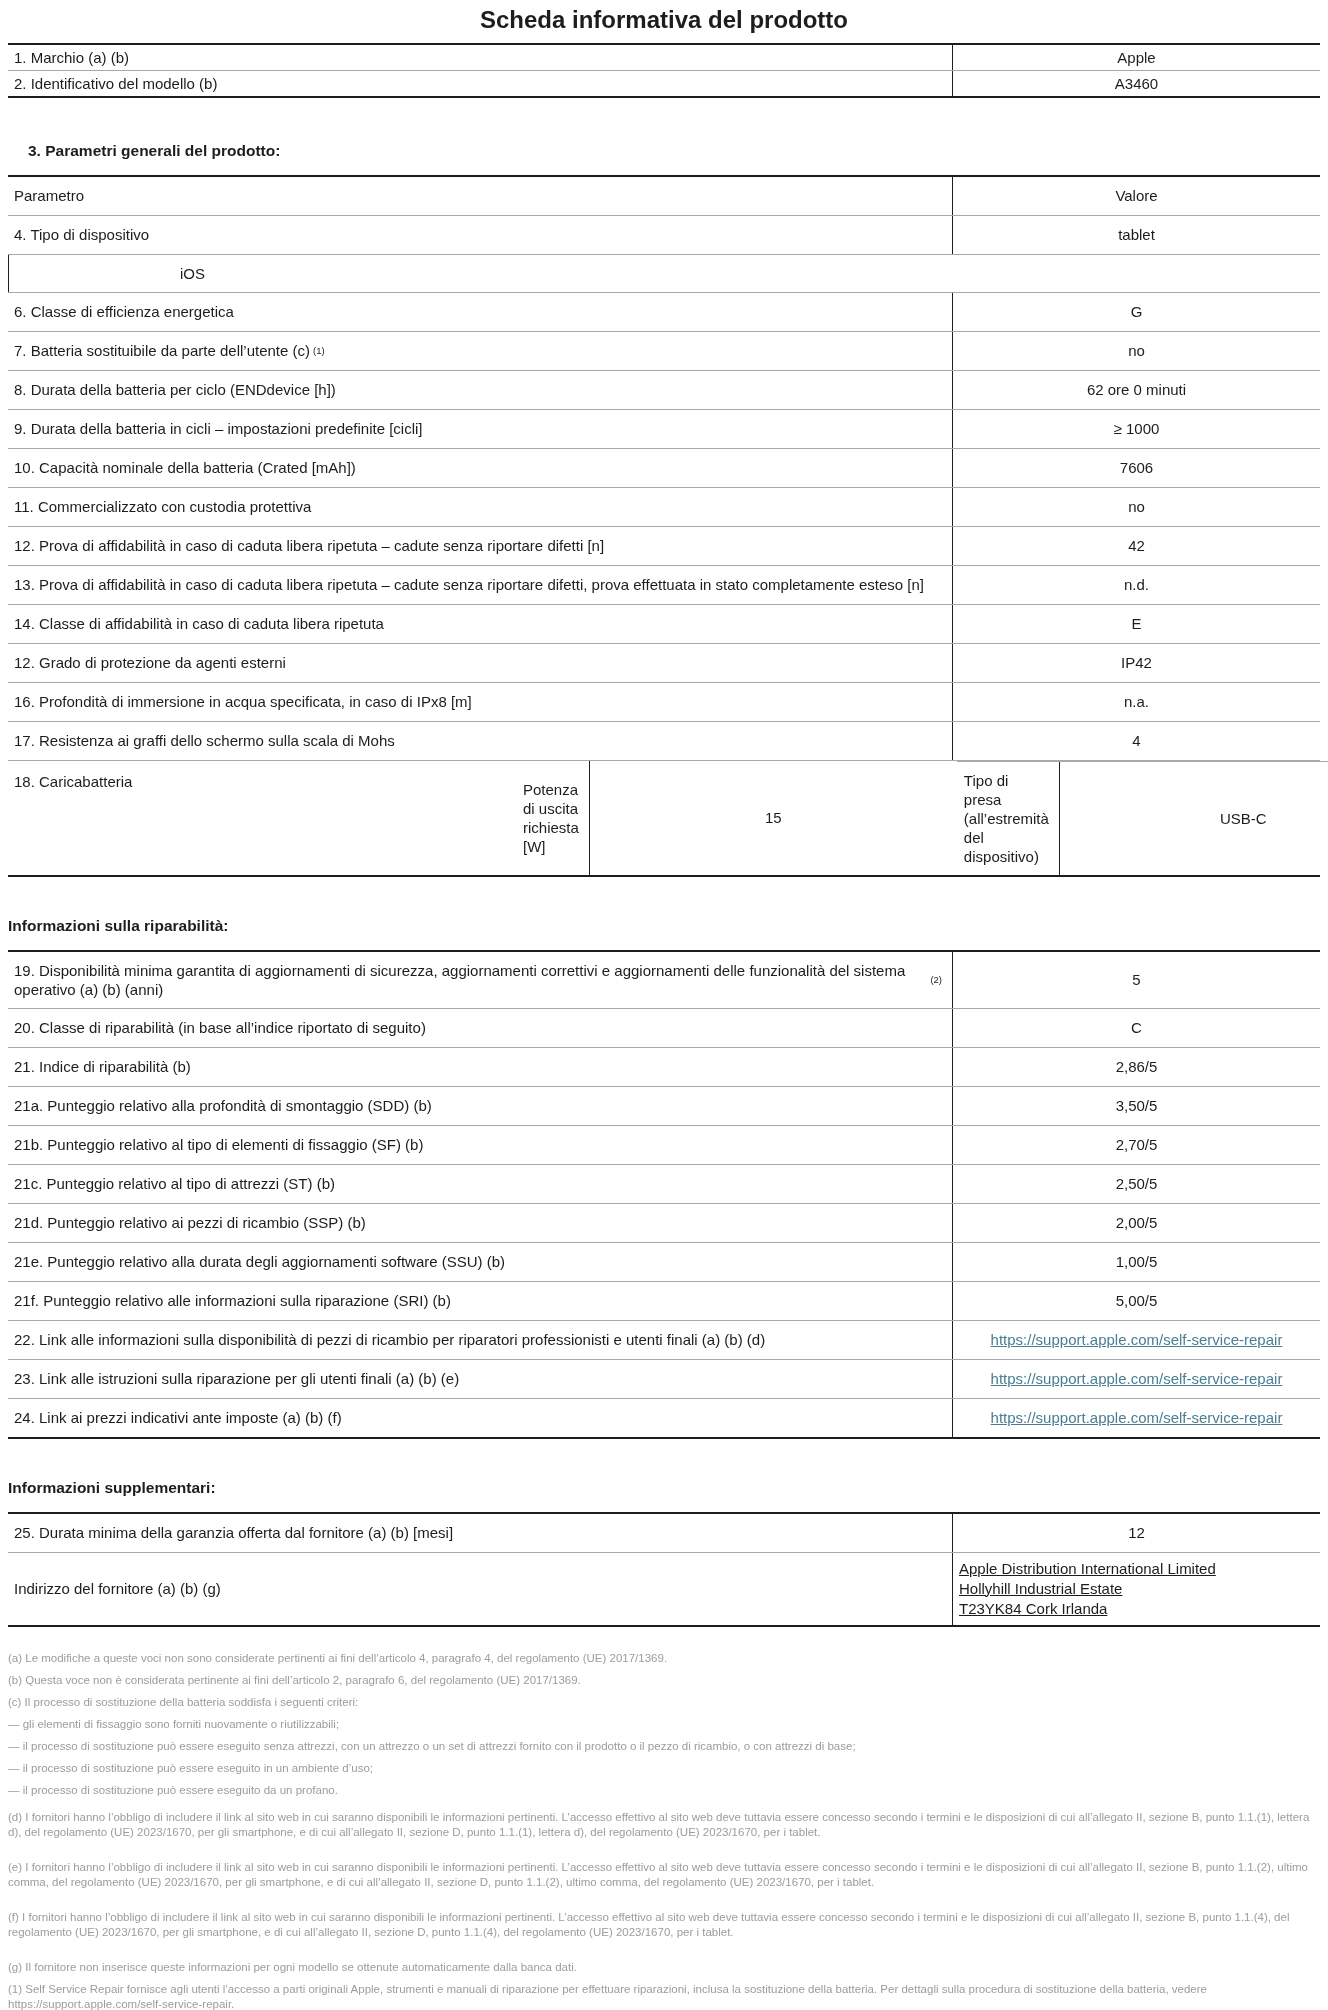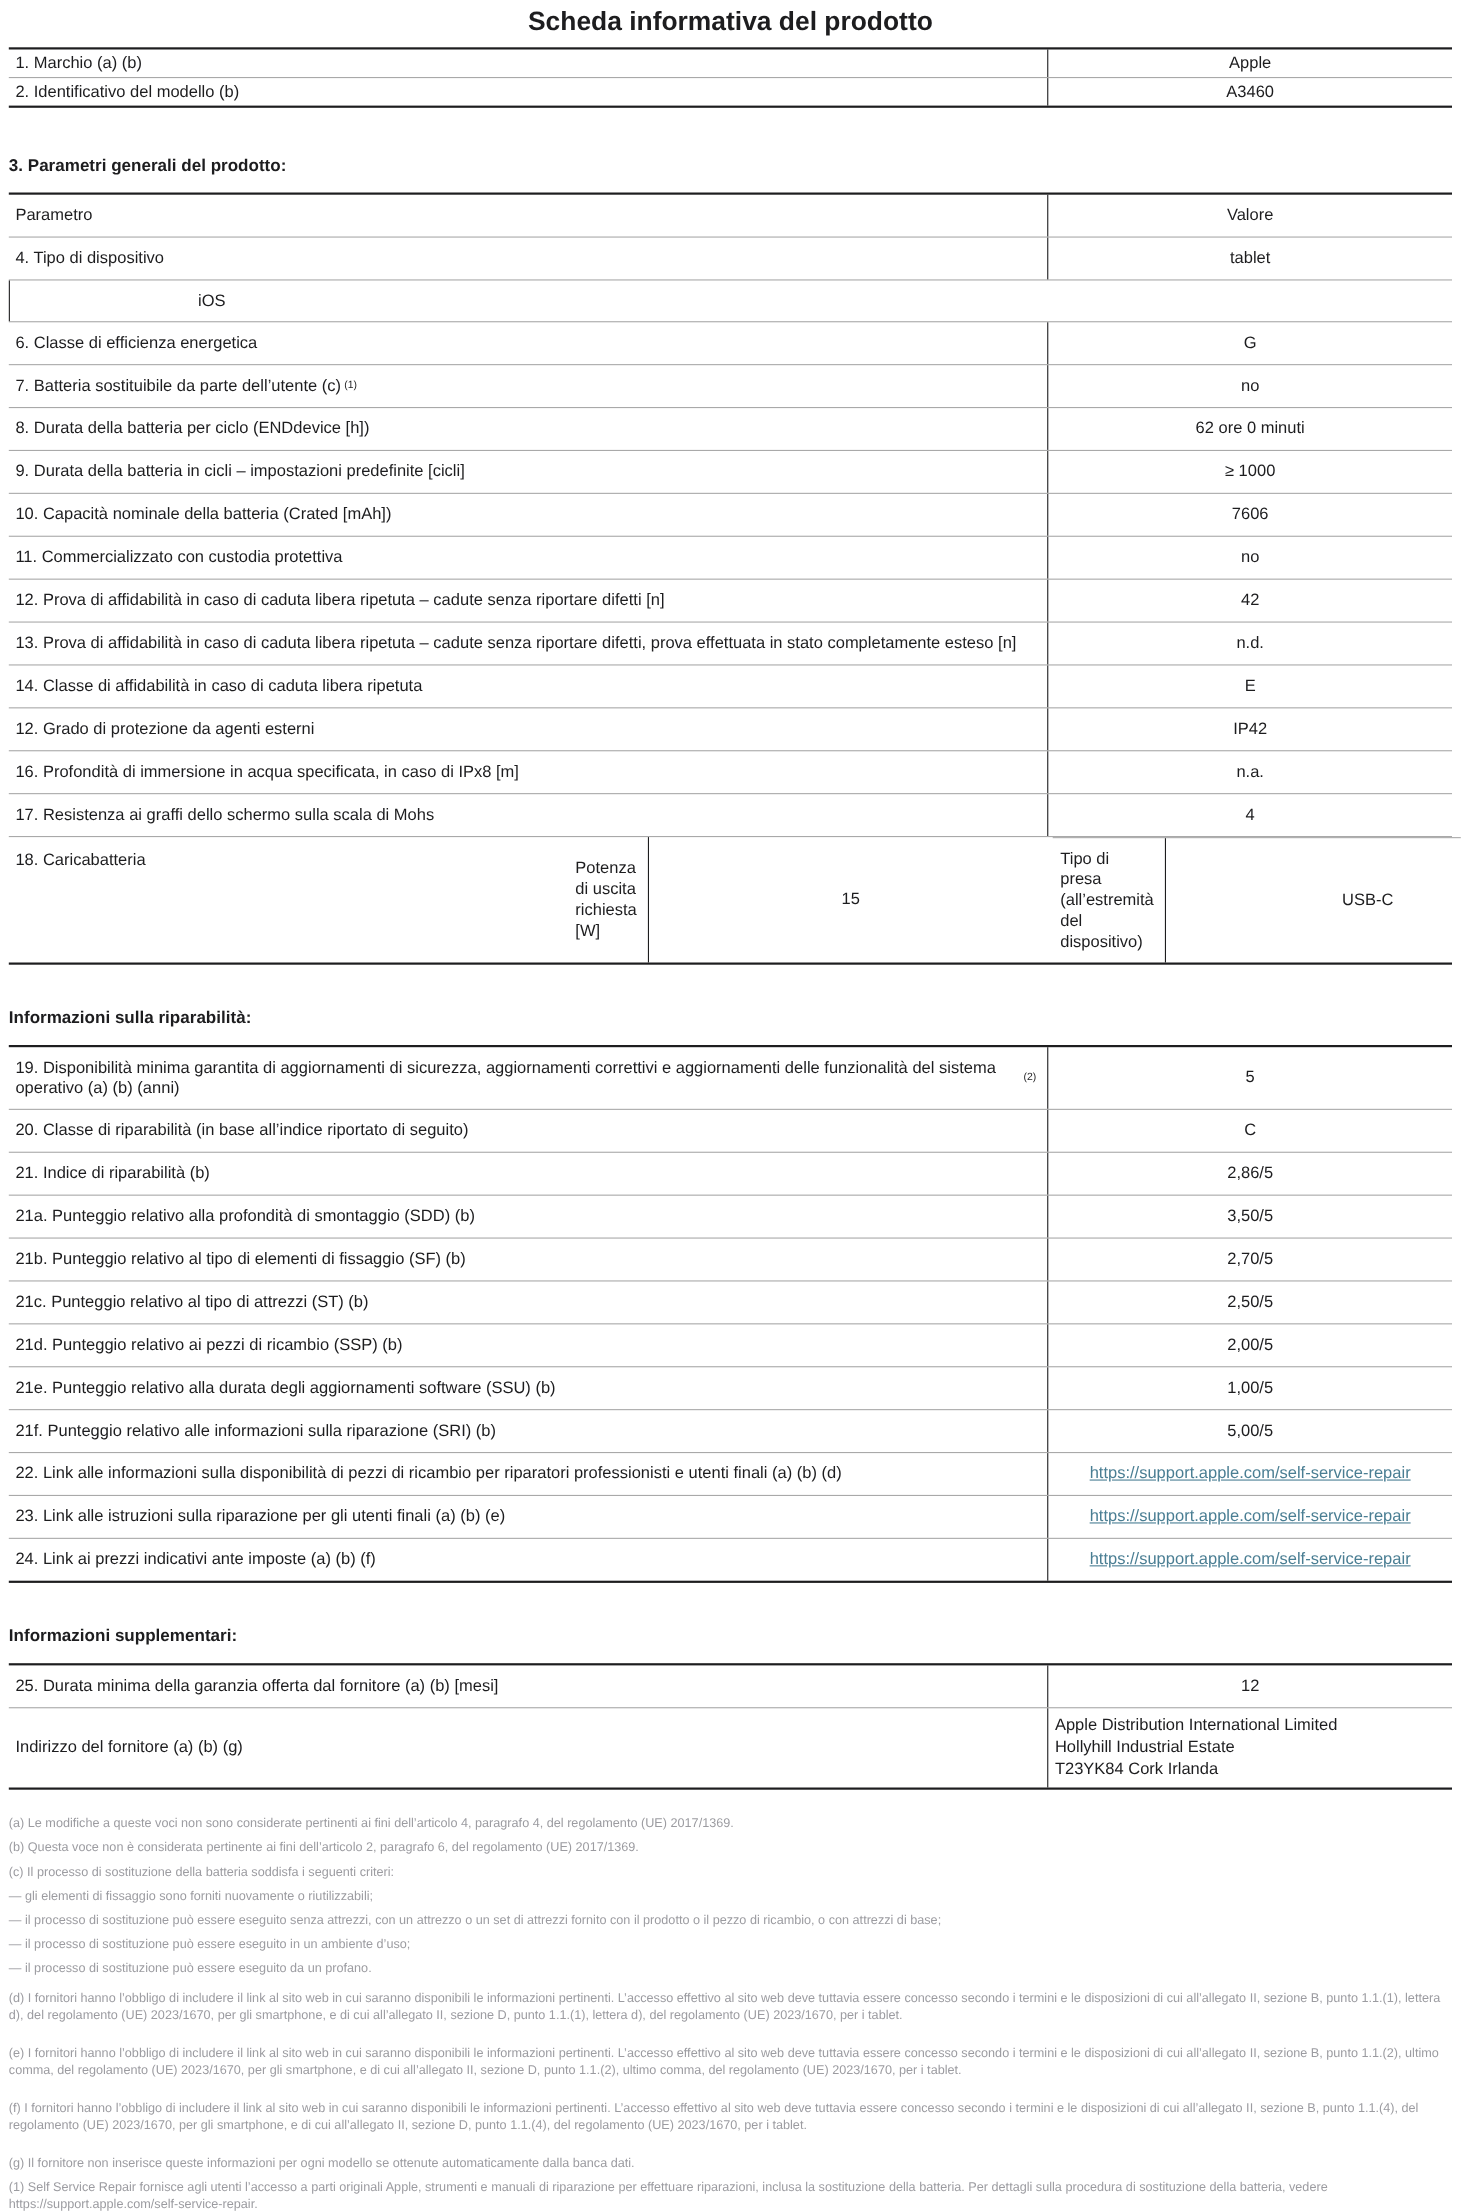--- a/index.html
+++ b/index.html
@@ -11,32 +11,32 @@
   .row{display:flex;align-items:stretch;}
   .row + .row{border-top:1px solid #a9a9a9;}
   .cell{font-size:15px;line-height:19px;}
   .label{flex:1;display:flex;align-items:center;padding:9px 10px 9px 6px;min-height:38px;box-sizing:border-box;}
   .value{width:368px;box-sizing:border-box;border-left:1px solid #1d1d1f;display:flex;align-items:center;justify-content:center;text-align:center;padding:9px 12px;}
   .tbl-id .label{min-height:22px;padding:3px 10px 3px 6px;}
   .tbl-id .value{padding:3px 8px;}
   sup{font-size:9.5px;line-height:0;margin-left:3px;}
   
   .sect{font-size:15.5px;font-weight:700;margin:40px 0 15px 0;line-height:18px;}
-  .sect-first{margin-top:44px;}
+  .sect-first{margin-top:44px;margin-left:20px;}
   
   .row-charger{align-items:stretch;}
   .charger-label{width:508px;flex:none;align-items:flex-start;padding-top:11px;}
   .charger-sub{flex:1;display:flex;}
   .subrow{display:flex;flex:1;align-items:stretch;}
   .subrow + .subrow{border-top:1px solid #a9a9a9;}
   .sublabel{flex:1;display:flex;align-items:center;padding:9px 10px 9px 7px;min-height:38px;box-sizing:border-box;}
   
   a.repair-link{color:#4a7e93;text-decoration:underline;}
   
-  .value.left{flex-direction:column;align-items:flex-start;justify-content:center;text-align:left;padding:6px 8px 6px 6px;}
+  .value.left{flex-direction:column;align-items:flex-start;justify-content:center;text-align:left;padding:6px 8px 6px 6px;text-decoration:underline;}
   .value.left div{line-height:20px;}
   
   .notes{margin-top:24px;color:#9c9ca1;font-size:11.5px;line-height:15px;}
   .notes p{margin:0 0 7px 0;}
   .notes p.para{margin:12px 0 20px 0;}
   .notes p.para ~ p.para{margin-top:0;}
   .version{text-align:right;color:#9c9ca1;font-size:11.5px;margin:10px 0 14px 0;}
 </style>
 </head>
 <body>

